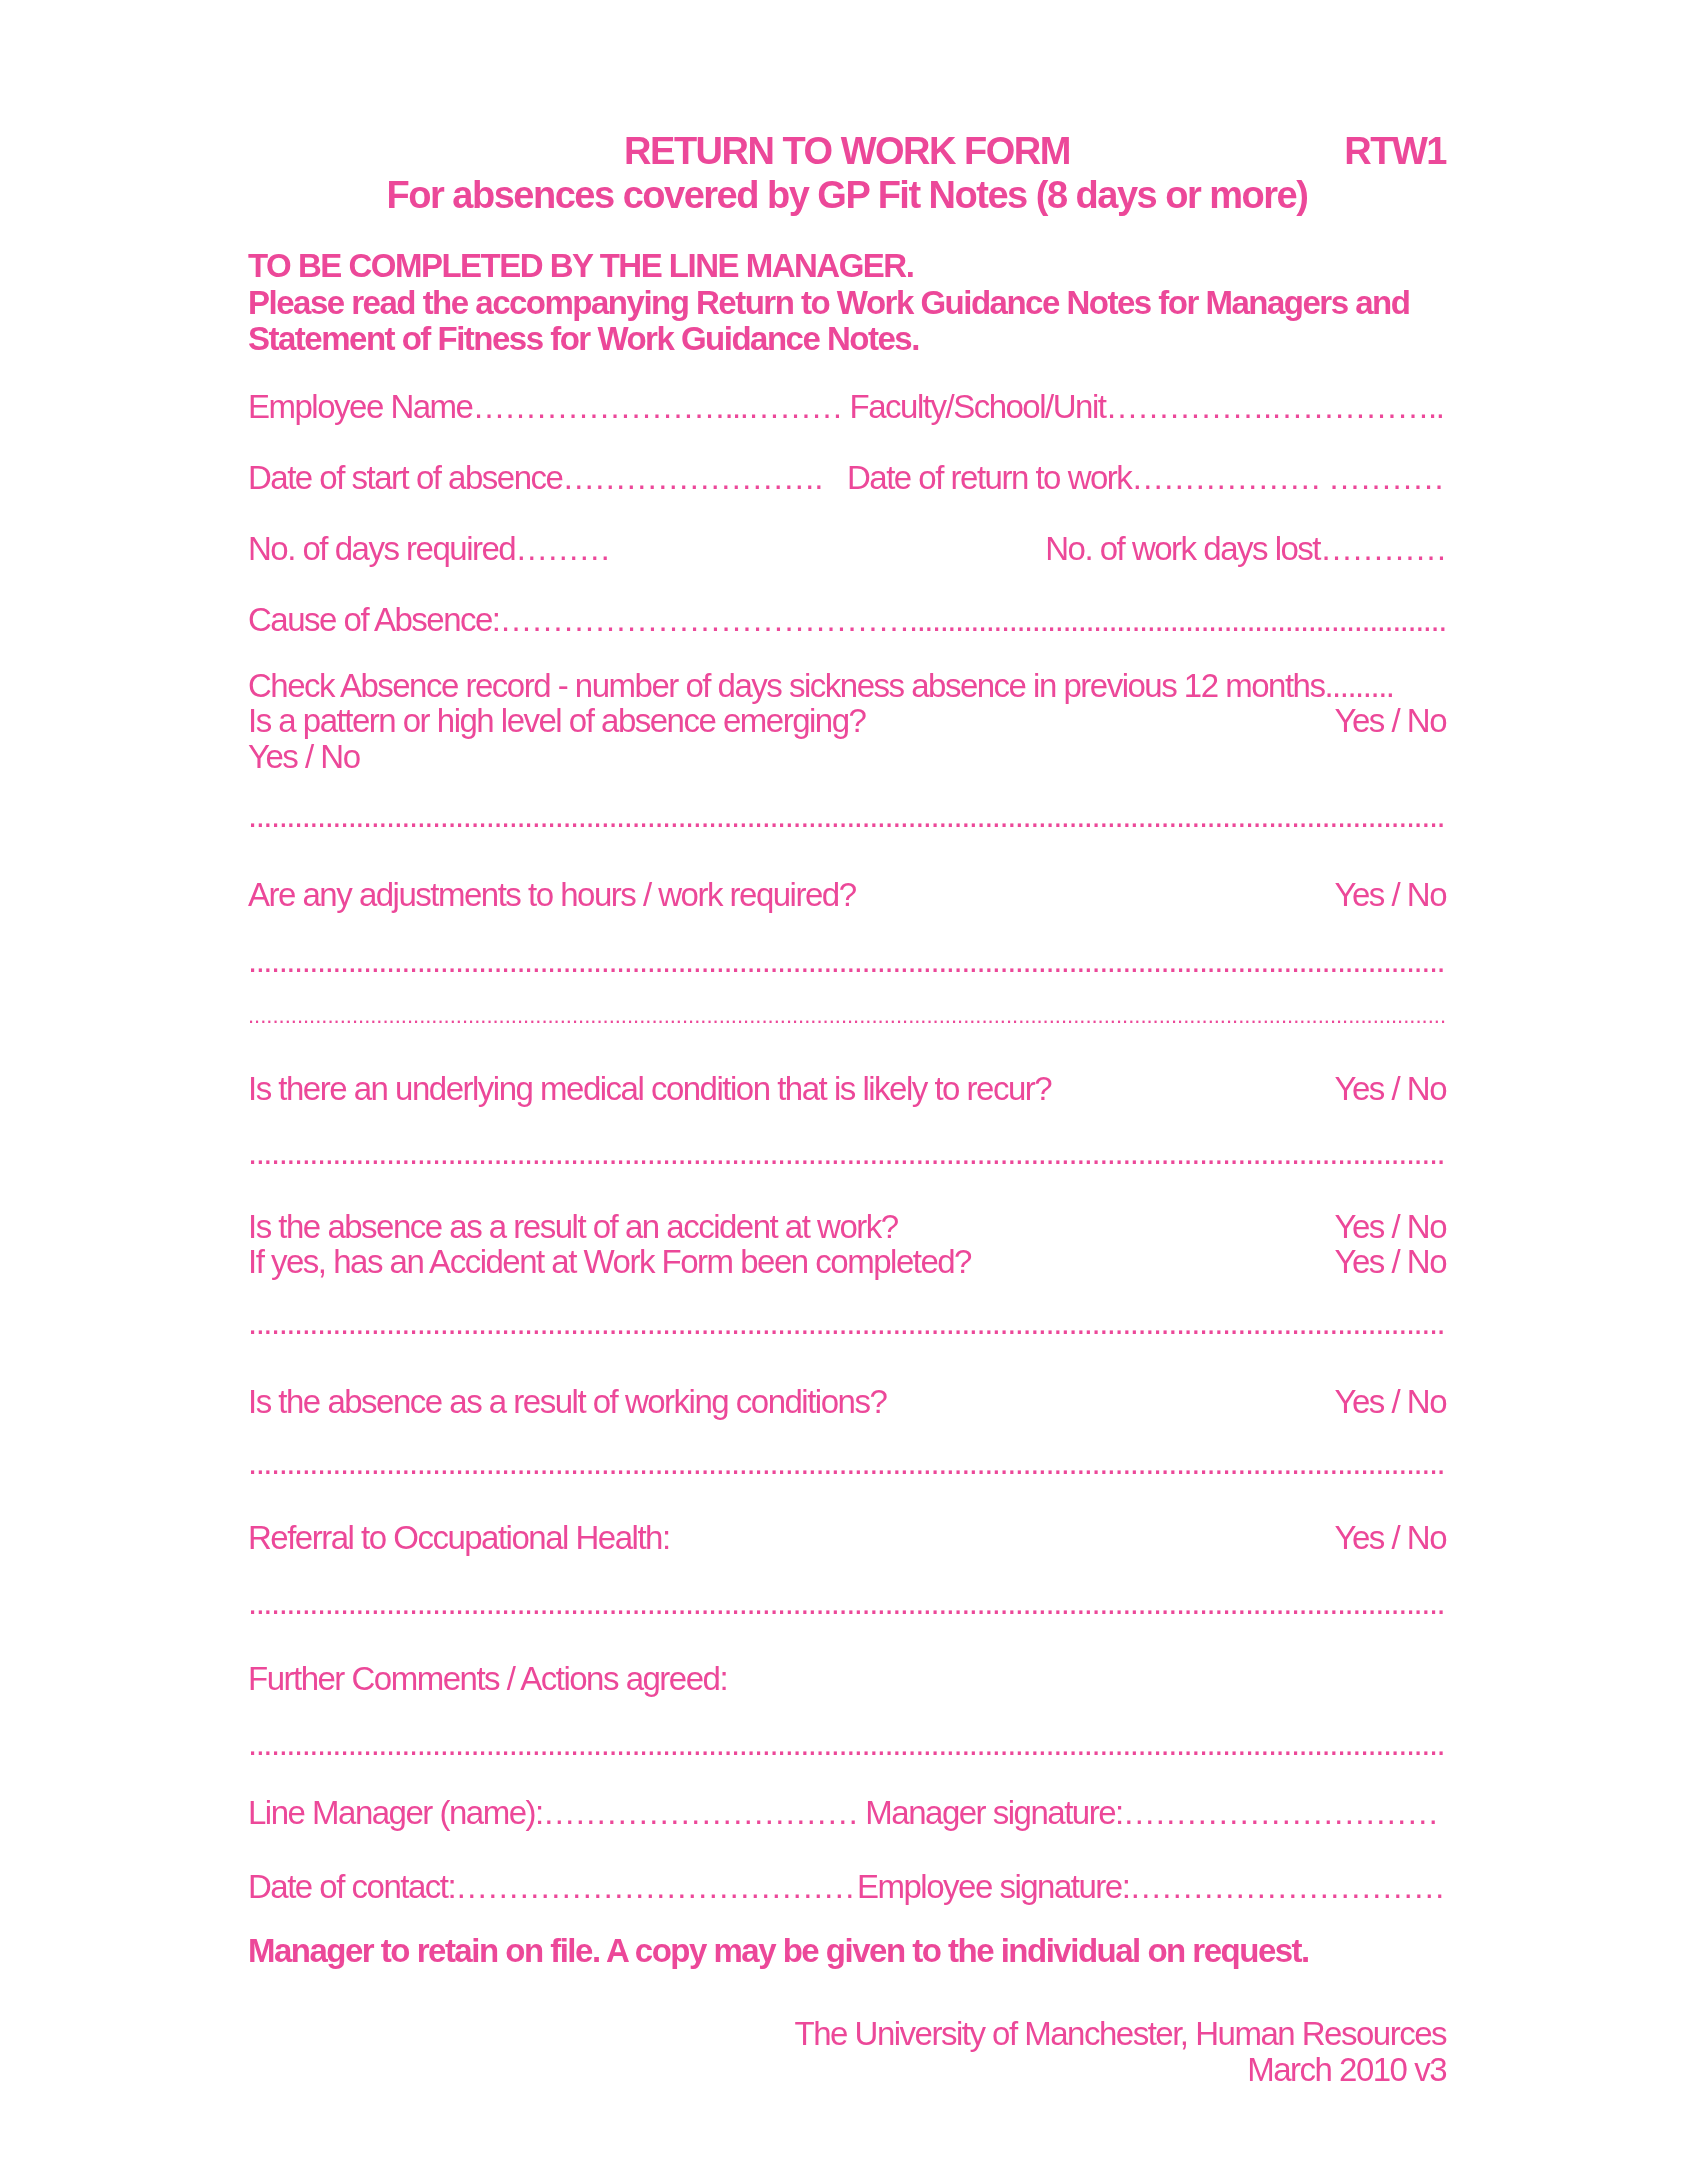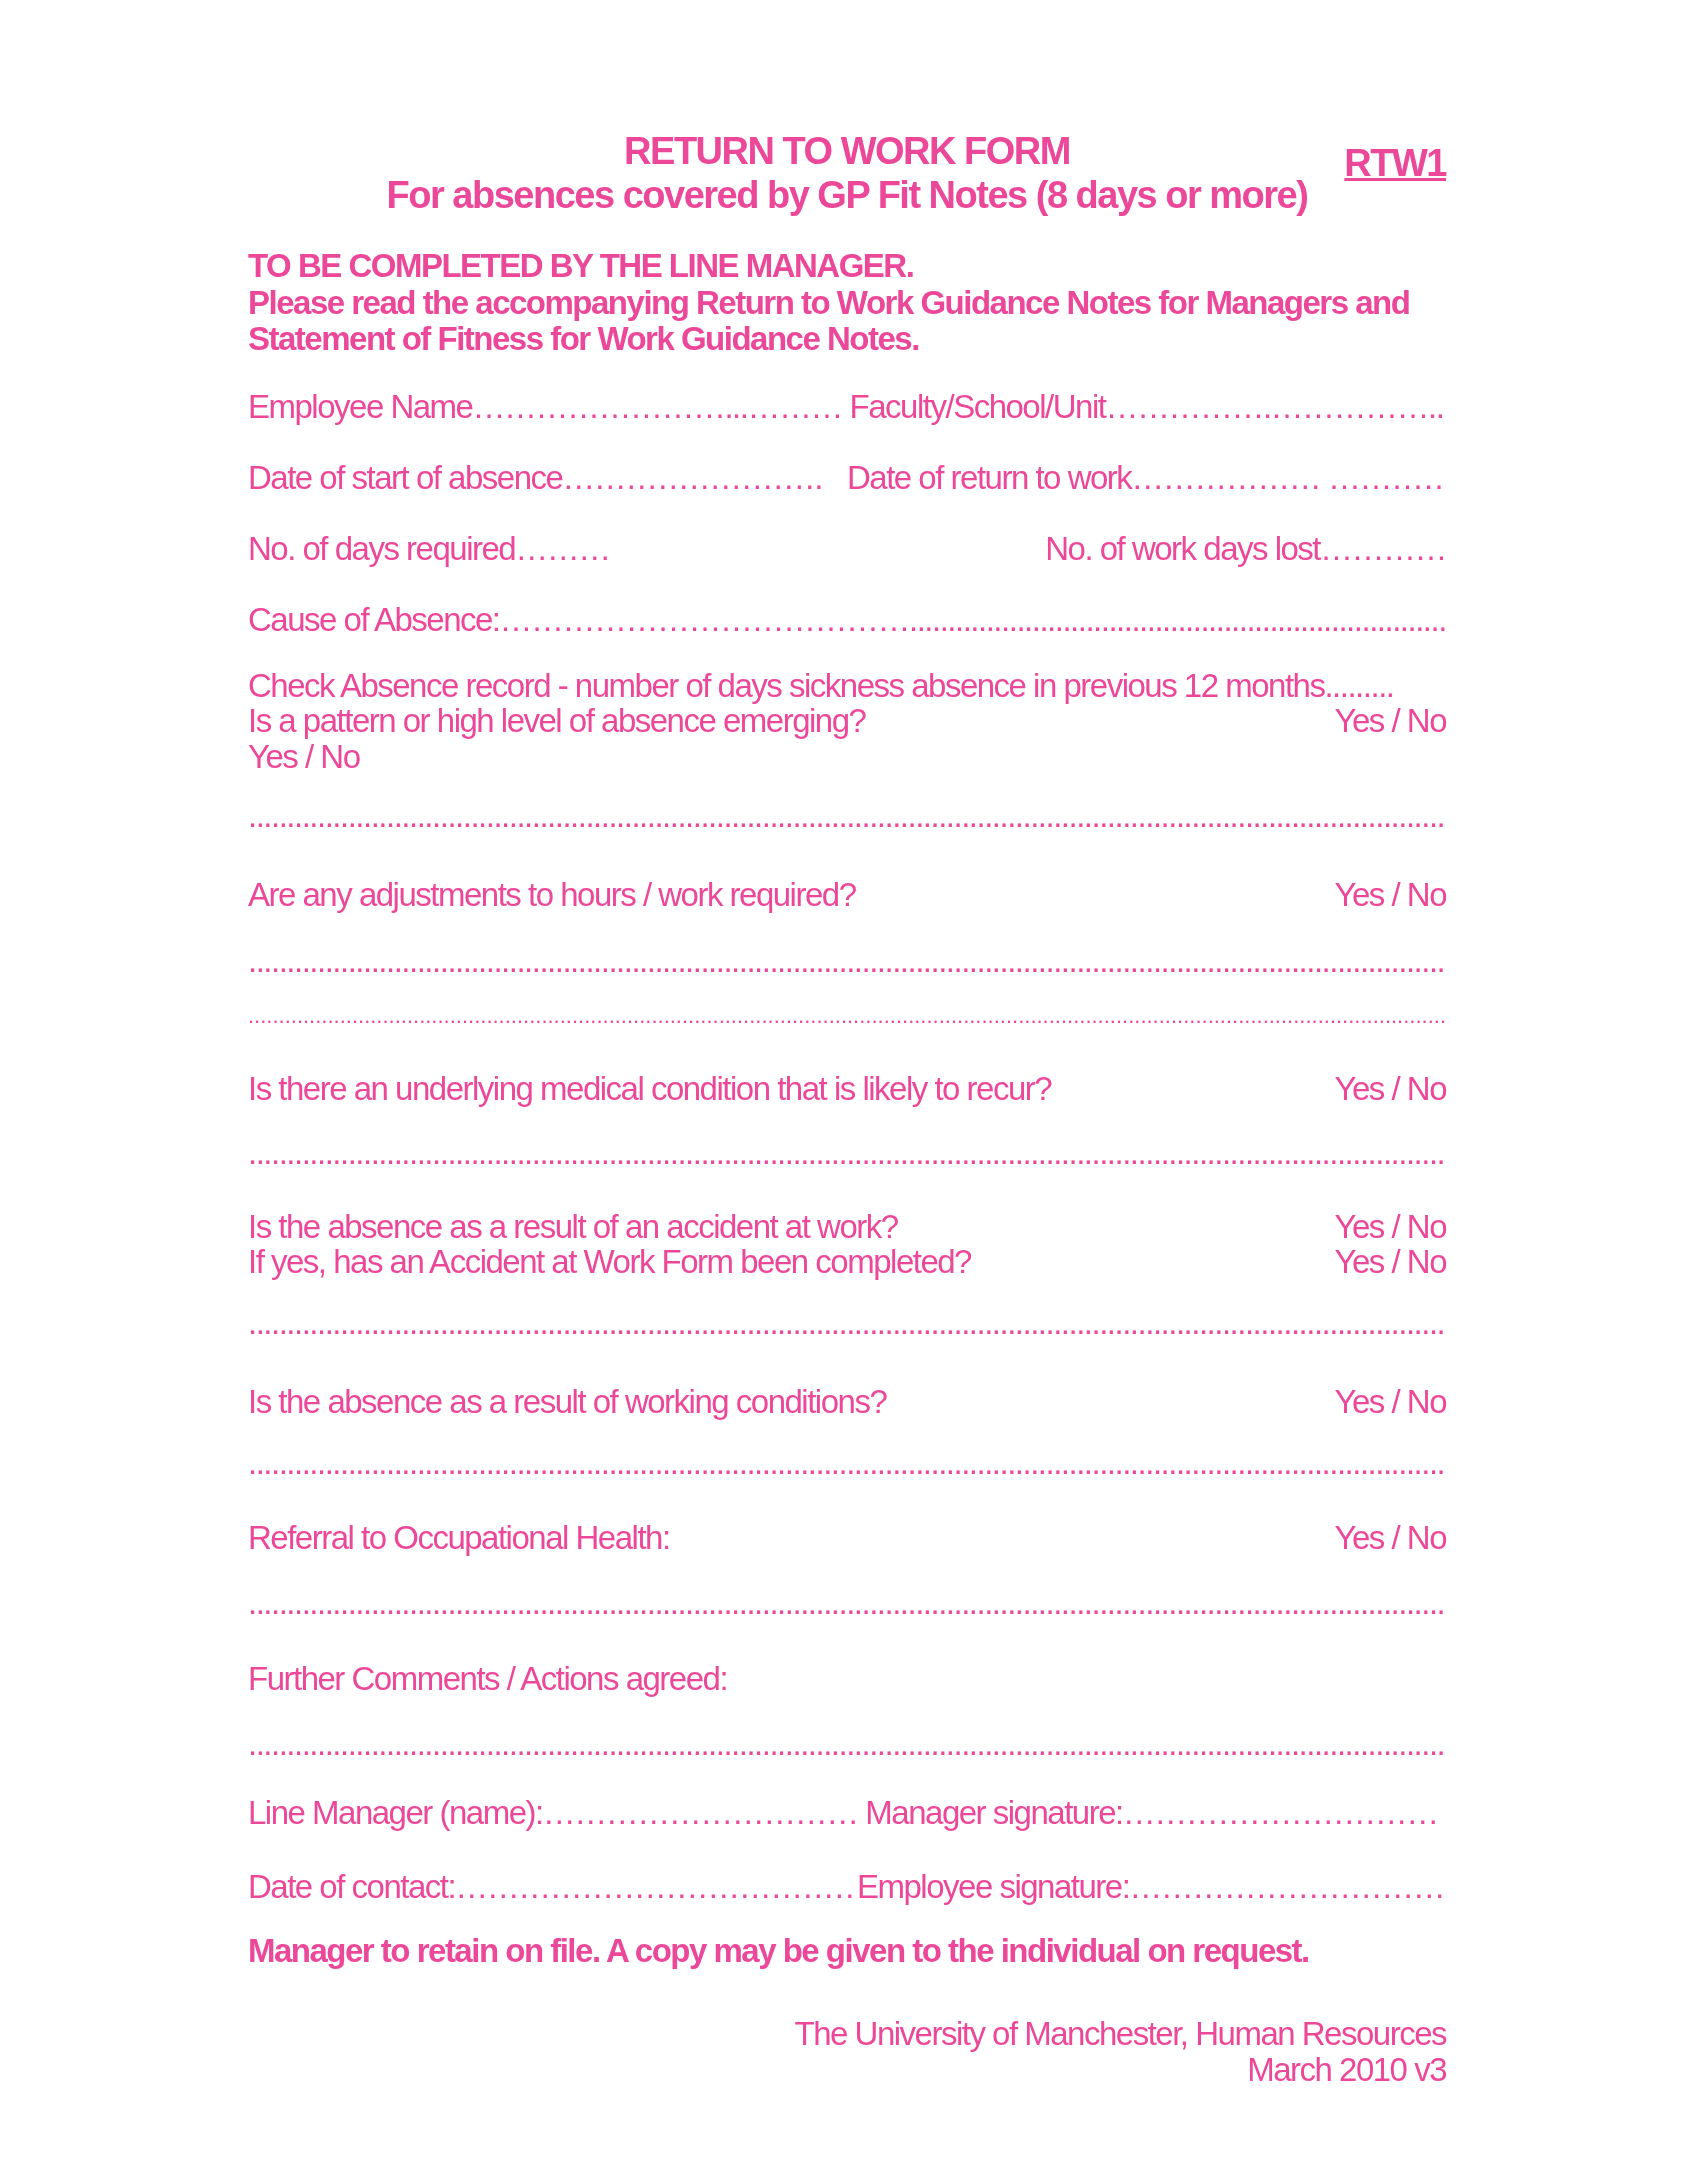--- a/index.html
+++ b/index.html
@@ -4,21 +4,21 @@
 <style>
   html,body{margin:0;padding:0;background:#ffffff;}
   .page{
     position:relative;width:1683px;height:2178px;background:#ffffff;color:#ec4899;
     font-family:"Liberation Sans","DejaVu Sans",sans-serif;
     letter-spacing:-1.5px;overflow:hidden;margin-top:36px;
   }
   .row{position:absolute;left:248px;width:1198px;font-size:33px;line-height:40px;white-space:nowrap;}
   .b{font-weight:bold;}
   .t{font-size:38px;line-height:44px;font-weight:bold;text-align:center;}
-  .code{position:absolute;right:0;top:12px;text-decoration:underline;}
+  .code{position:absolute;right:0;top:0;}
   .sm{line-height:36px;}
   .cols{display:flex;}
   .c1{flex:0 0 599px;overflow:hidden;}
   .c1s{flex:0 0 609px;overflow:hidden;}
   .cfill{flex:1 1 auto;overflow:hidden;text-align:center;}
   .sb{display:flex;justify-content:space-between;}
   .crop{overflow:hidden;}
   .dots{overflow:hidden;}
   .fdots{font-size:22px;line-height:24px;letter-spacing:0;overflow:hidden;}
   .right{text-align:right;}

